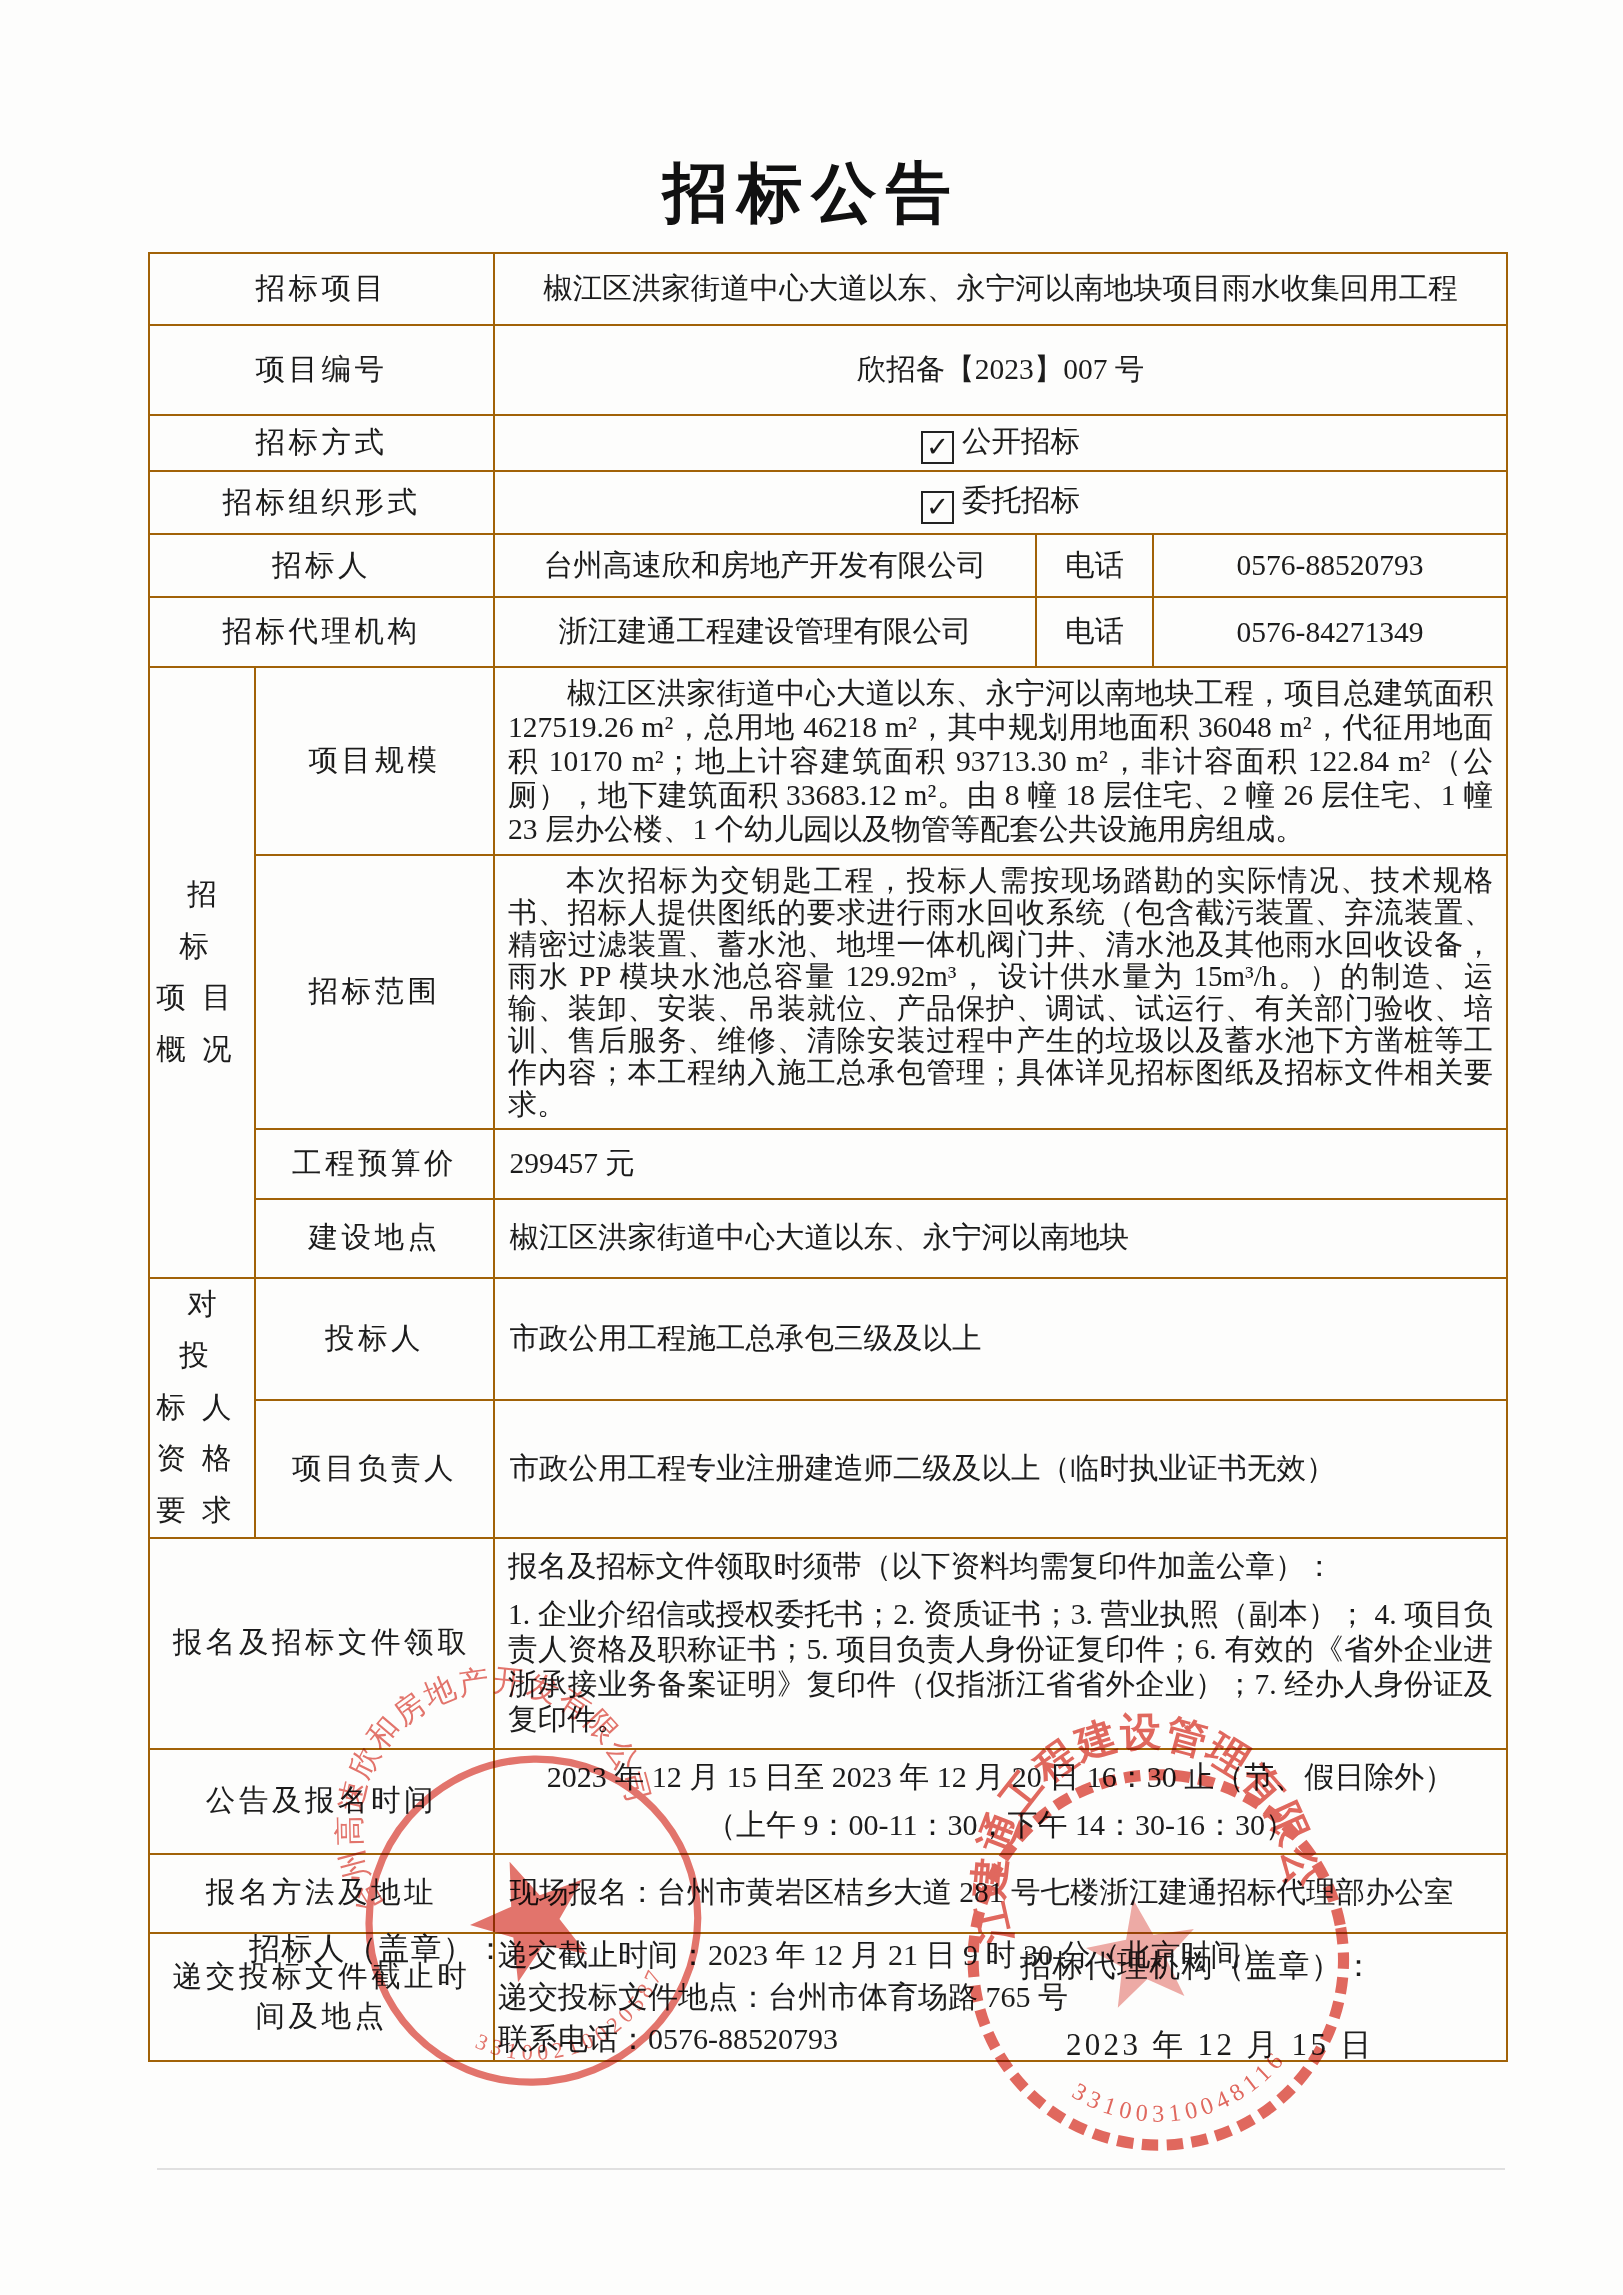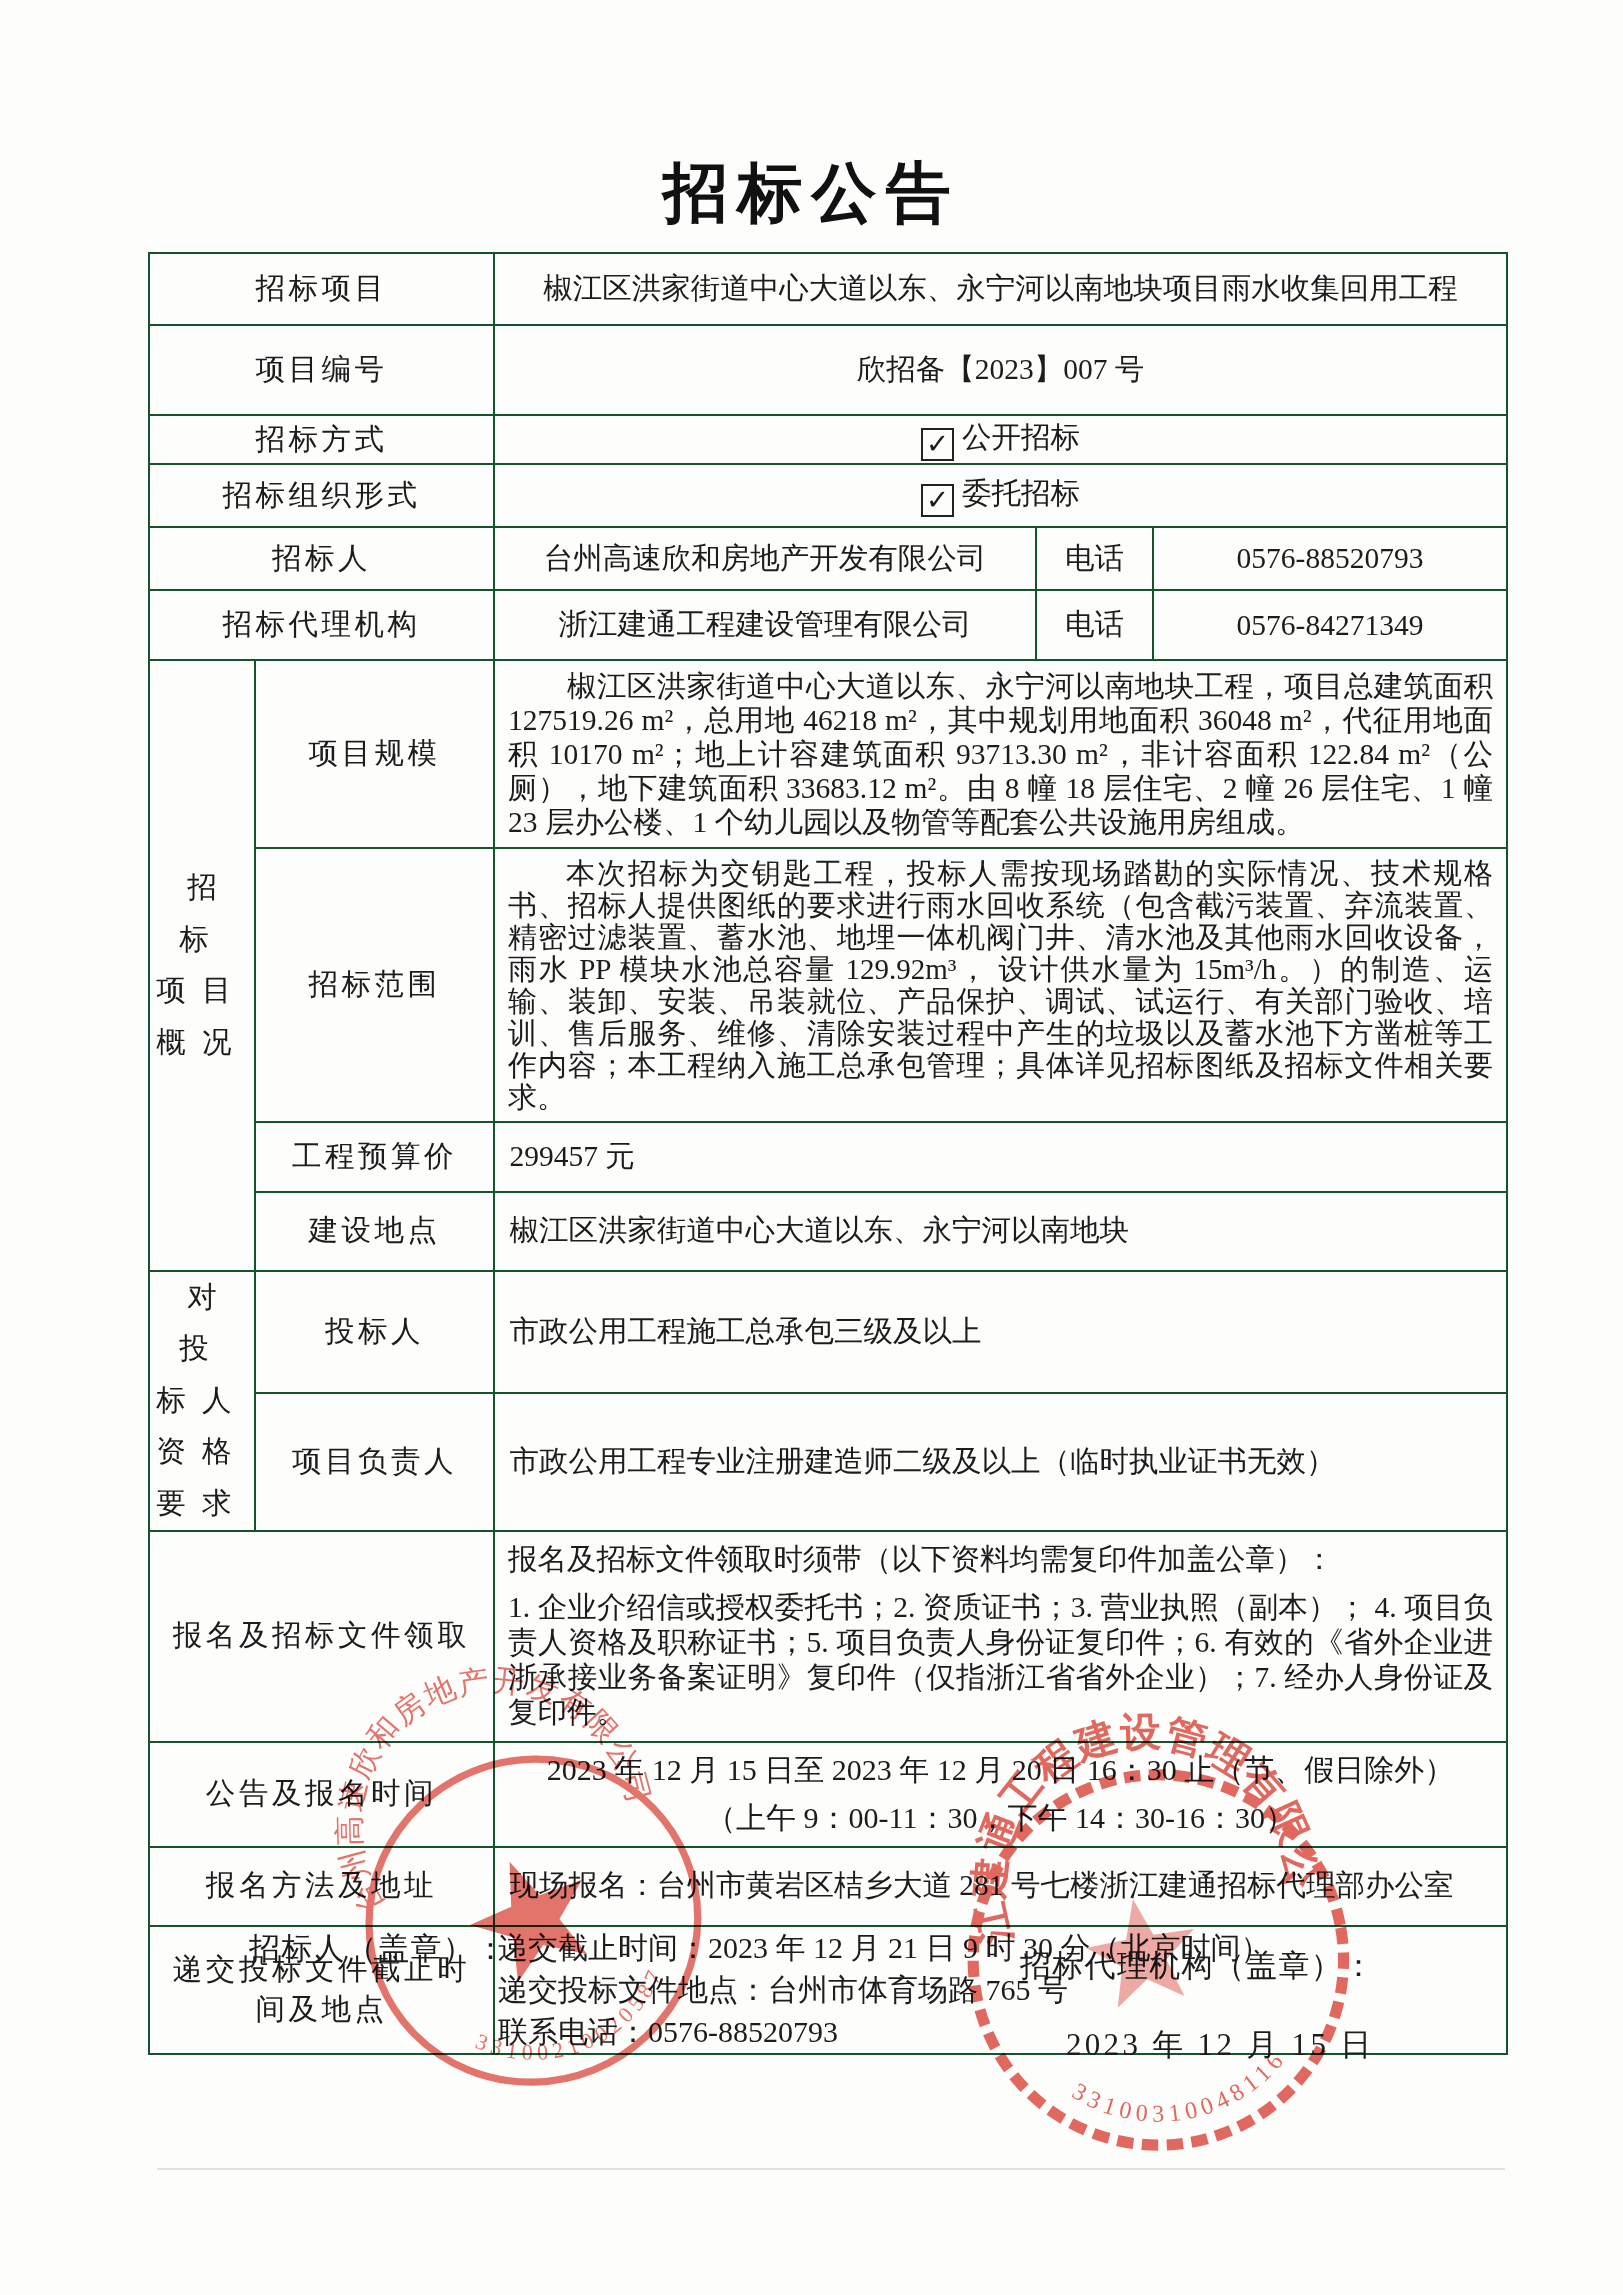--- a/index.html
+++ b/index.html
@@ -20,21 +20,21 @@
     letter-spacing:9.2px;
     color:#111;
   }
   table.main{
     position:absolute;left:148px;top:252px;
     width:1358px;
     border-collapse:collapse;
     table-layout:fixed;
   }
   table.main td{
-    border:2px solid #14532d;
+    border:2px solid #a16207;
     font-size:29.5px;
     vertical-align:middle;
     padding:0;
     overflow:hidden;
   }
   .lbl{text-align:center;letter-spacing:0.12em;}
   .ctr{text-align:center;}
   .lft{text-align:left;padding-left:14.4px !important;}
   .vlabel{
     text-align:center;
@@ -111,21 +111,21 @@
         <tr style="height:72px">
       <td colspan="2" class="lbl"><span>招标项目</span></td>
       <td colspan="3" class="ctr"><span>椒江区洪家街道中心大道以东、永宁河以南地块项目雨水收集回用工程</span></td>
     </tr>
 
     <tr style="height:90px">
       <td colspan="2" class="lbl"><span>项目编号</span></td>
       <td colspan="3" class="ctr"><span>欣招备【2023】007 号</span></td>
     </tr>
 
-    <tr style="height:49px">
+    <tr style="height:56px">
       <td colspan="2" class="lbl"><span>招标方式</span></td>
       <td colspan="3" class="ctr">
         <span class="cbx"><span>✓</span></span><span>公开招标</span>
       </td>
     </tr>
 
     <tr style="height:63px">
       <td colspan="2" class="lbl"><span>招标组织形式</span></td>
       <td colspan="3" class="ctr">
         <span class="cbx"><span>✓</span></span><span>委托招标</span>

